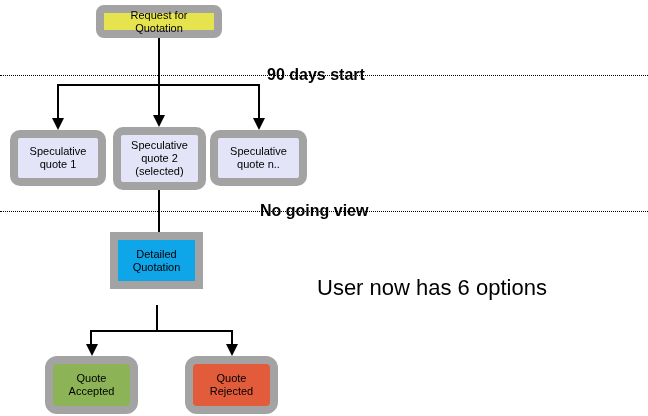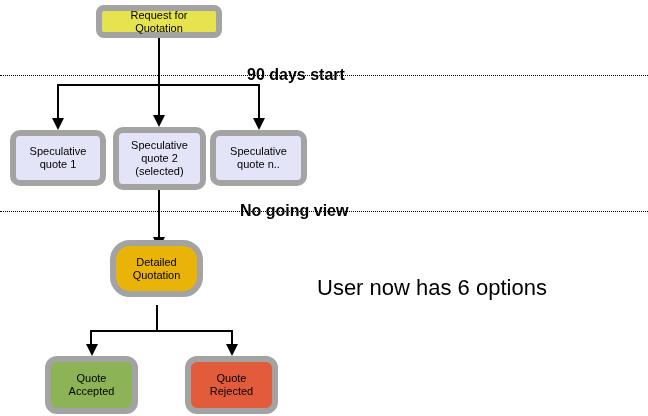--- a/index.html
+++ b/index.html
@@ -8,21 +8,21 @@
     width: 648px;
     height: 416px;
     background: #ffffff;
     overflow: hidden;
     font-family: "Liberation Sans", sans-serif;
     color: #000000;
   }
   .node {
     position: absolute;
     box-sizing: border-box;
-    border: 6px solid #a3a3a3;
+    border: 8px solid #a3a3a3;
     border-radius: 10px;
     display: flex;
     align-items: center;
     justify-content: center;
     text-align: center;
     font-size: 11px;
     line-height: 13px;
     white-space: pre-line;
     color: #000000;
   }
@@ -32,20 +32,21 @@
     width: 648px;
     height: 0;
     border-top: 1px dotted #000000;
   }
   .divider-label {
     position: absolute;
     font-size: 16px;
     font-weight: bold;
     line-height: 16px;
     white-space: nowrap;
+    margin-left: 20px;
   }
   .annotation {
     position: absolute;
     font-size: 22px;
     line-height: 28px;
     white-space: pre-line;
   }
   .vline { position: absolute; width: 2px; background: #000000; }
   .hline { position: absolute; height: 2px; background: #000000; }
   .arrowhead {
@@ -88,21 +89,21 @@
   <div class="node" style="left: 10px; top: 130px; width: 96px; height: 56px; background-color: rgb(228, 228, 248);">Speculative
 quote 1</div>
 
   <div class="node" style="left: 113px; top: 127px; width: 93px; height: 63px; background-color: rgb(228, 228, 248);">Speculative
 quote 2
 (selected)</div>
 
   <div class="node" style="left: 210px; top: 130px; width: 97px; height: 56px; background-color: rgb(228, 228, 248);">Speculative
 quote n..</div>
 
-  <div class="node" style="left: 110px; top: 240px; width: 93px; height: 57px; border-radius: 20px; background-color: #eab308;">Detailed
+  <div class="node" style="left: 110px; top: 232px; width: 93px; height: 57px; border-radius: 0; background-color: #0ea5e9;">Detailed
 Quotation</div>
 
   <div class="node" style="left: 45px; top: 356px; width: 93px; height: 58px; border-radius: 12px; background-color: rgb(140, 180, 86);">Quote
 Accepted</div>
 
   <div class="node" style="left: 185px; top: 356px; width: 93px; height: 58px; border-radius: 12px; background-color: rgb(226, 92, 60);">Quote
 Rejected</div>
 
   <div class="divider-label" style="left:247px; top:67px;">90 days start</div>
 

